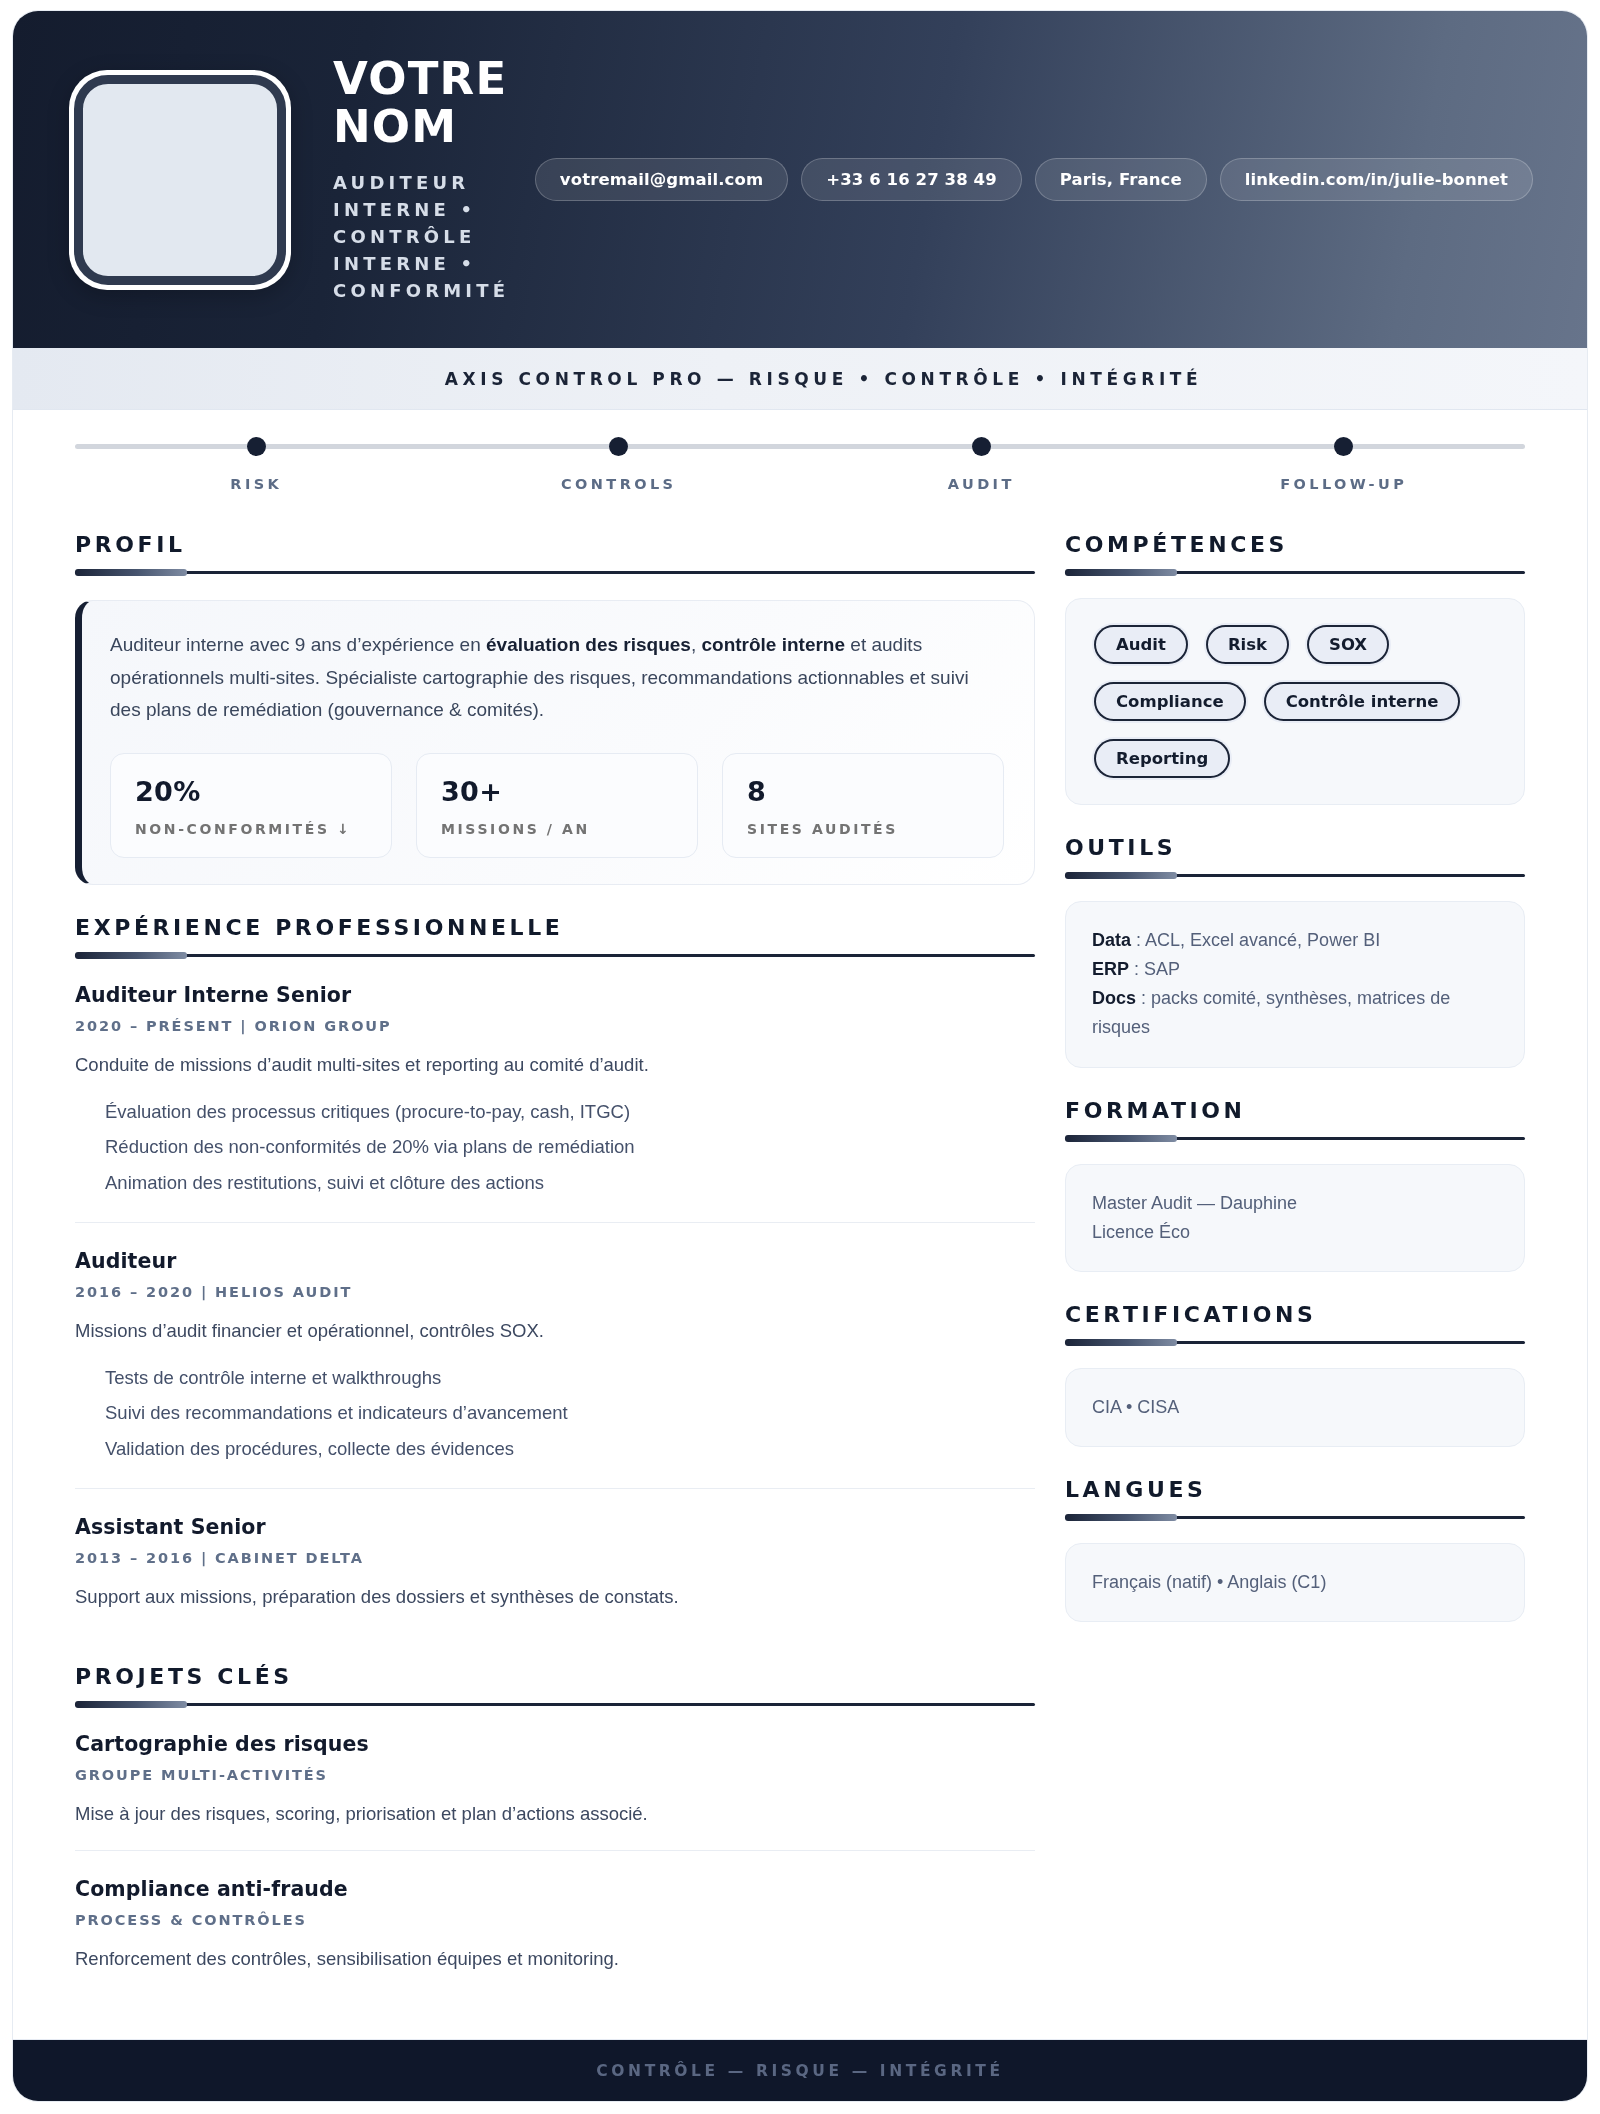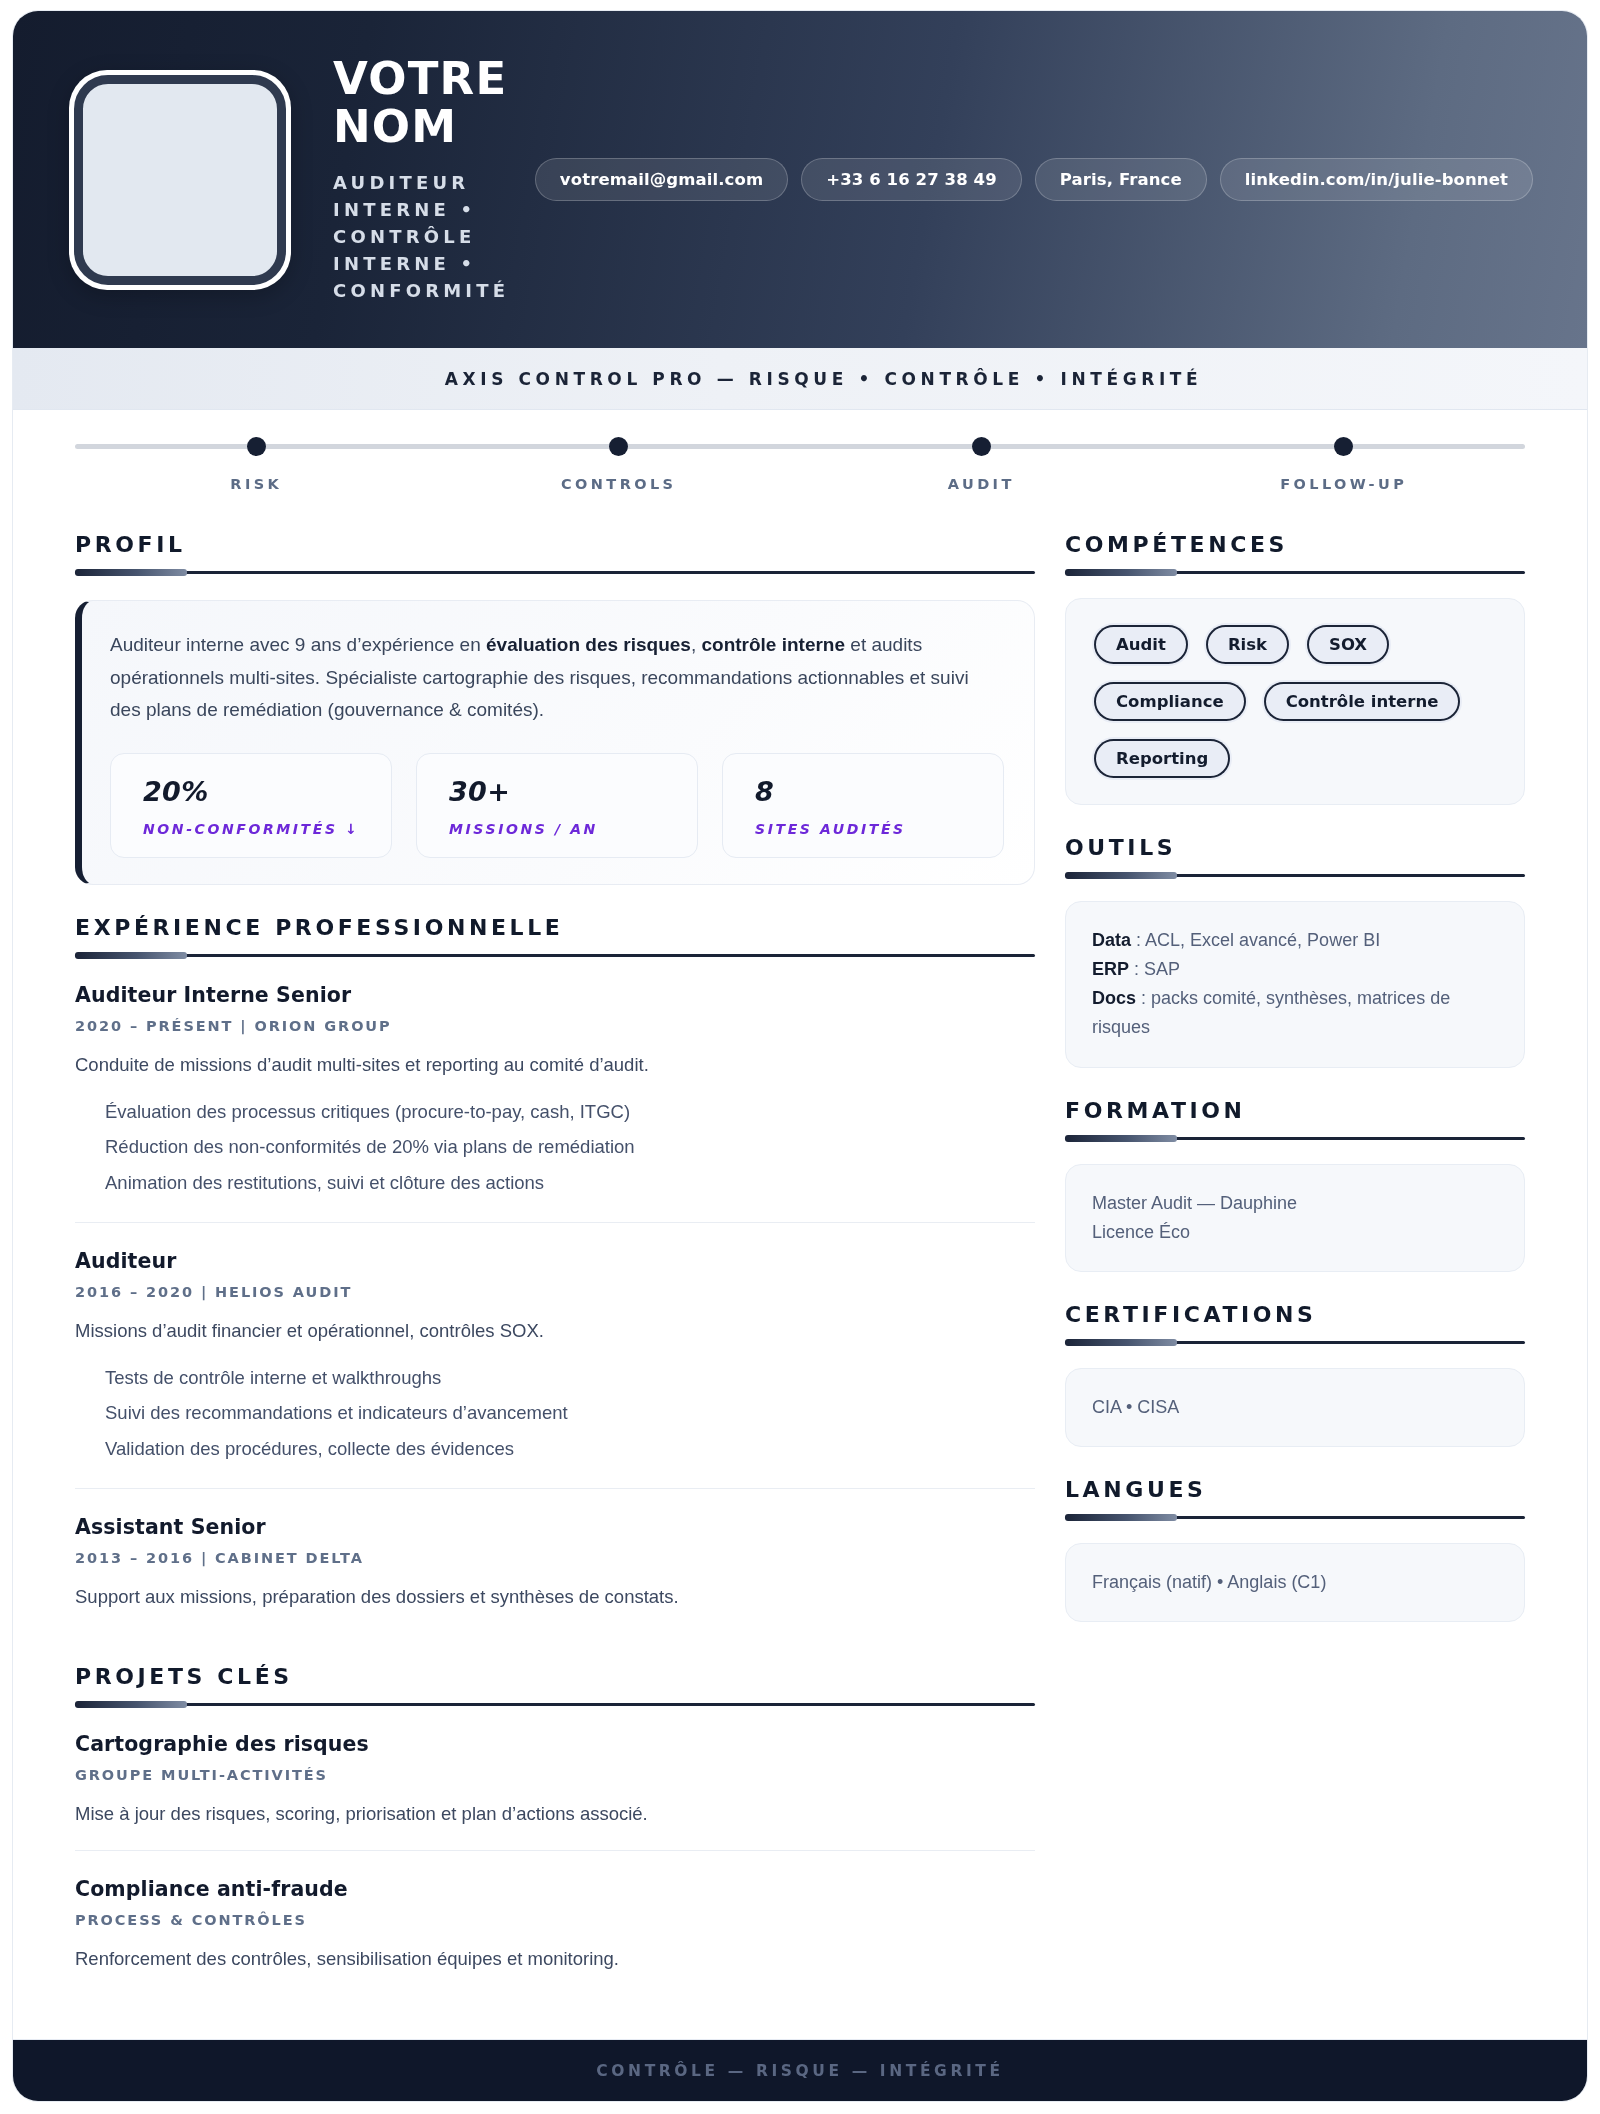--- a/index.html
+++ b/index.html
@@ -227,37 +227,36 @@
   .stats {
     display: flex;
     gap: 24px;
     margin-top: 26px;
   }
   .stat {
     flex: 1 1 0;
     background: #fbfcfe;
     border: 1px solid #e6ebf3;
     border-radius: 14px;
-    padding: 22px 22px 20px 32px;
-    font-style: italic;
+    padding: 22px 22px 20px 24px;
   }
   .stat-value {
     font-family: "DejaVu Sans", sans-serif;
     font-weight: 700;
     font-size: 27px;
     color: #121a2c;
     letter-spacing: .3px;
   }
   .stat-label {
     margin-top: 14px;
     font-family: "DejaVu Sans", sans-serif;
     font-weight: 700;
     font-size: 14px;
     letter-spacing: 2.6px;
-    color: #6d28d9;
+    color: #737373;
     text-transform: uppercase;
   }
 
   
   .entry { padding: 26px 0 22px 0; border-bottom: 1px solid #e9edf3; }
   .entry.last { border-bottom: 0; }
   .entry-role {
     font-family: "DejaVu Sans", sans-serif;
     font-weight: 700;
     font-size: 20.5px;

